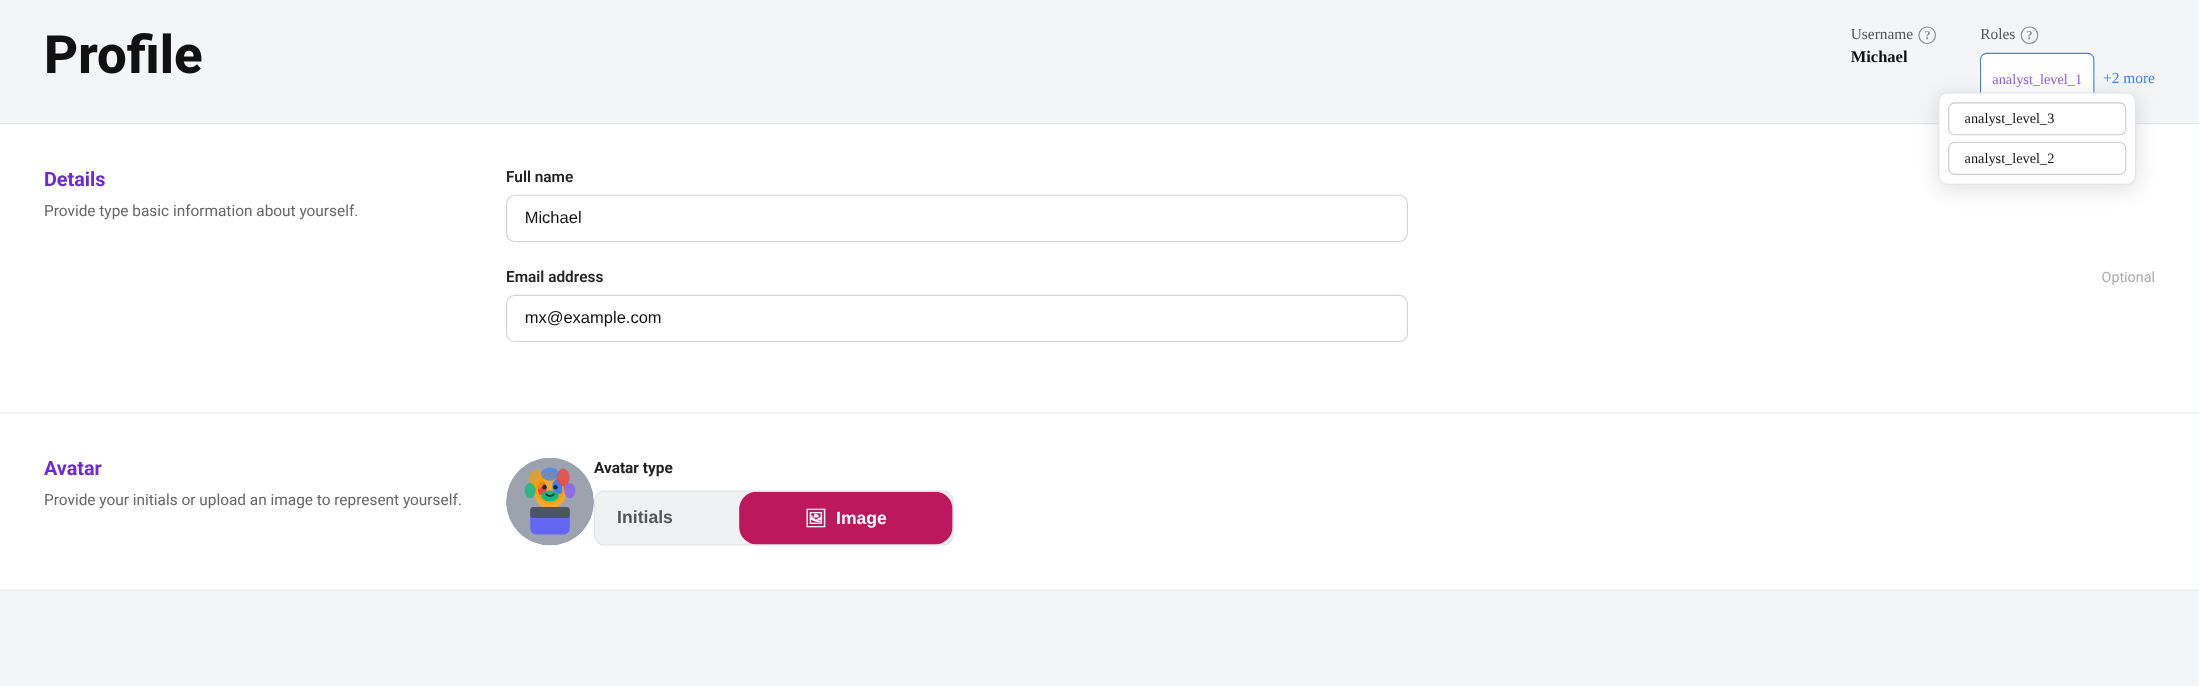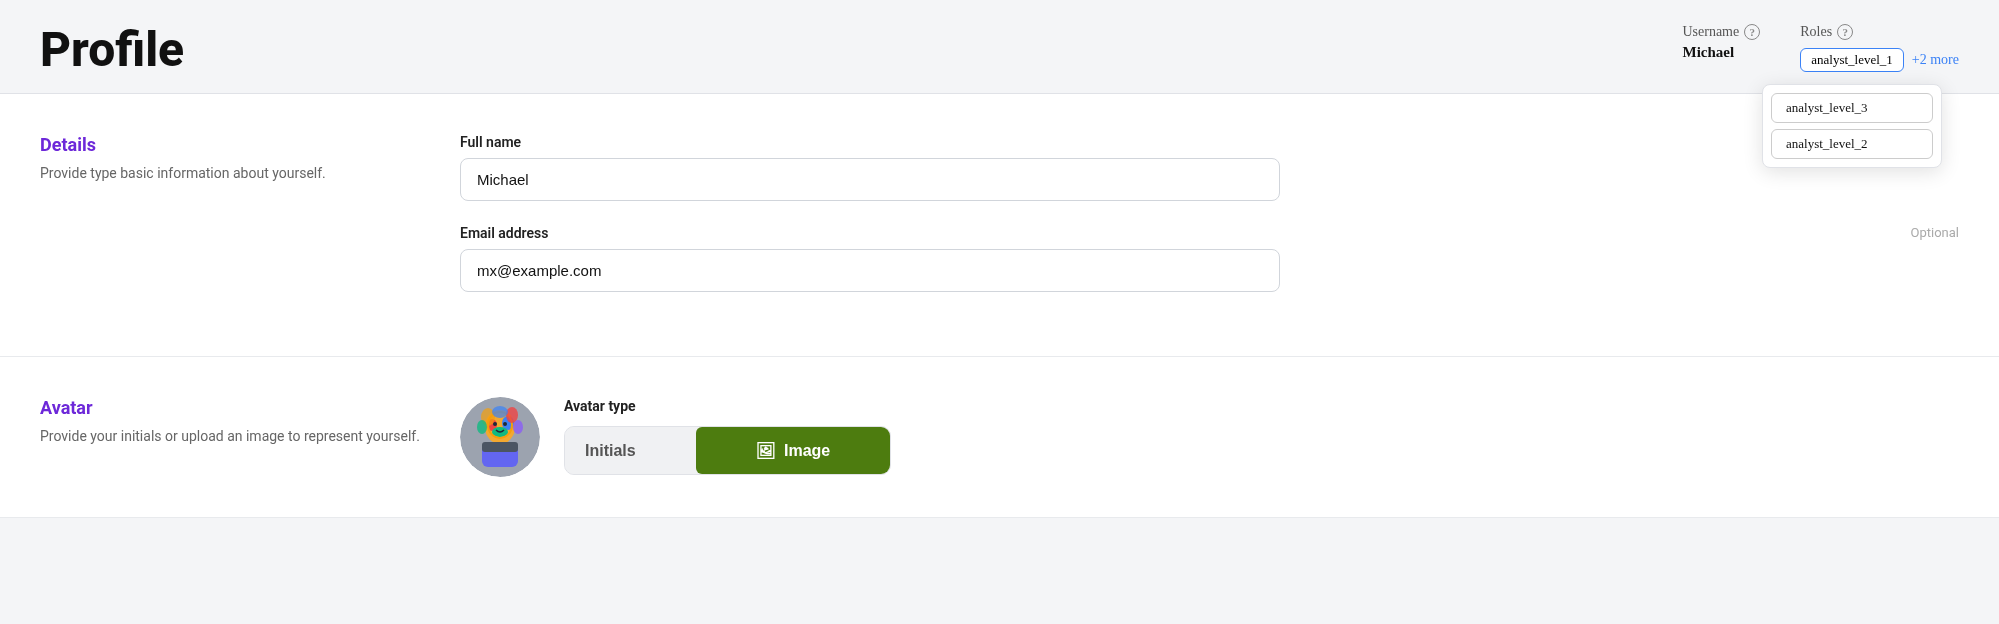--- a/index.html
+++ b/index.html
@@ -71,23 +71,23 @@
     .roles-container {
       display: flex;
       align-items: center;
       gap: 8px;
       margin-top: 4px;
     }
 
     .role-badge {
       border: 1.5px solid #3b82f6;
       border-radius: 6px;
-      padding: 3px 10px;
+      padding: 15px 10px;
       font-size: 13px;
-      color: #000000;
+      color: #8b5cf6;
       background: white;
     }
 
     .more-link {
       color: #3b82f6;
       font-size: 14px;
       font-weight: 500;
       cursor: pointer;
       text-decoration: none;
     }
@@ -181,22 +181,21 @@
       border: 1.5px solid #d1d5db;
       border-radius: 8px;
       background: white;
       color: #111;
       outline: none;
     }
 
     
     .avatar-section-right {
       display: flex;
-      align-items: center;
-      gap: 24px;
+      align-items: flex-end;
       padding-left: 40px;
     }
 
     .avatar-right-col {
       display: flex;
       flex-direction: column;
       gap: 12px;
     }
 
     .avatar-type-label {
@@ -218,23 +217,23 @@
       font-size: 16px;
       font-weight: 600;
       border: none;
       cursor: pointer;
       background: transparent;
       color: #555;
       transition: background 0.2s;
     }
 
     .toggle-btn.active {
-      background: #4d7c0f;
+      background: #be185d;
       color: white;
-      border-radius: 6px;
+      border-radius: 16px;
     }
 
     .toggle-btn.inactive {
       background: #f0f1f3;
       color: #555;
       padding-left: 20px;
     }
 
     .image-icon {
       margin-right: 8px;

